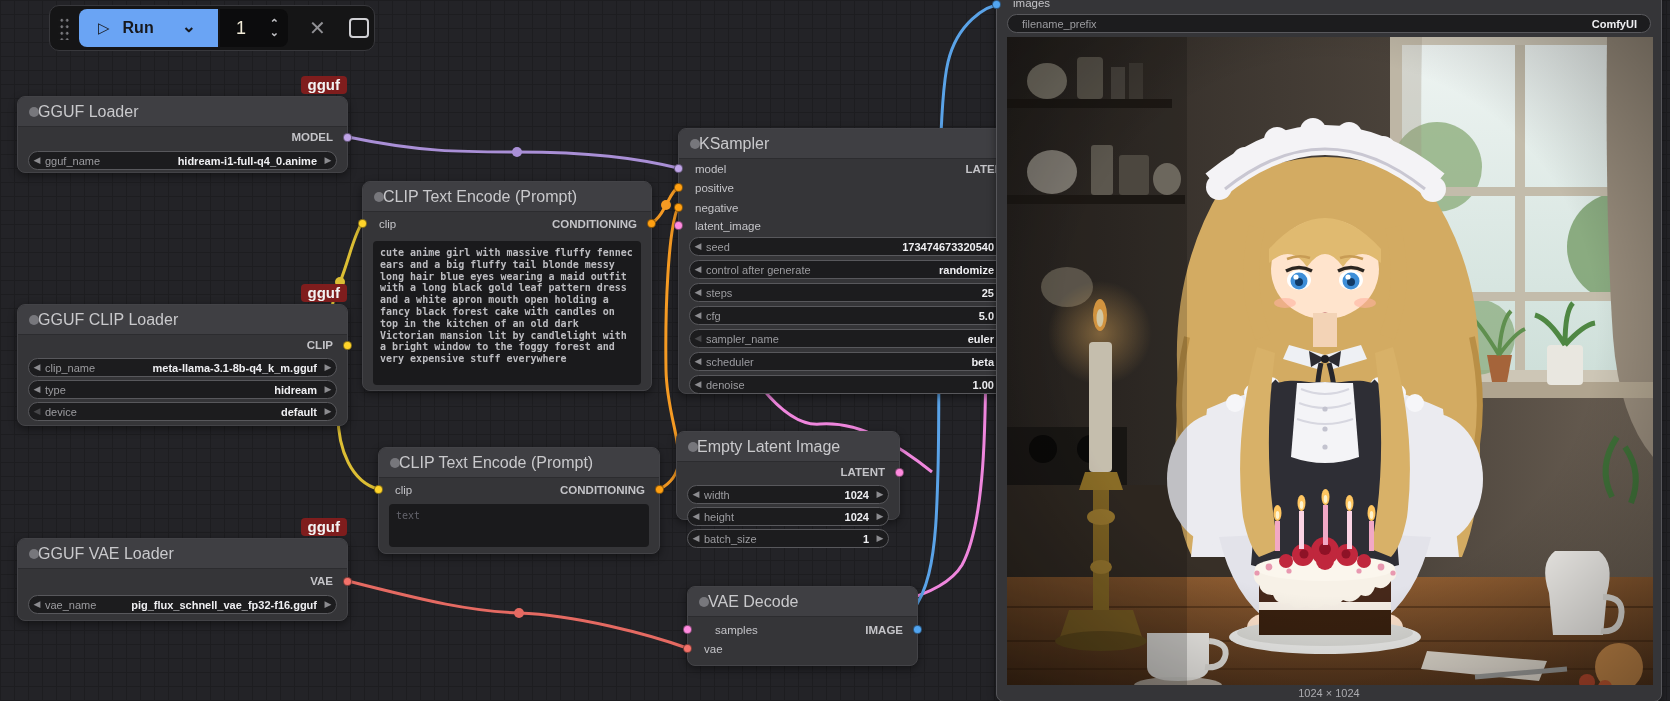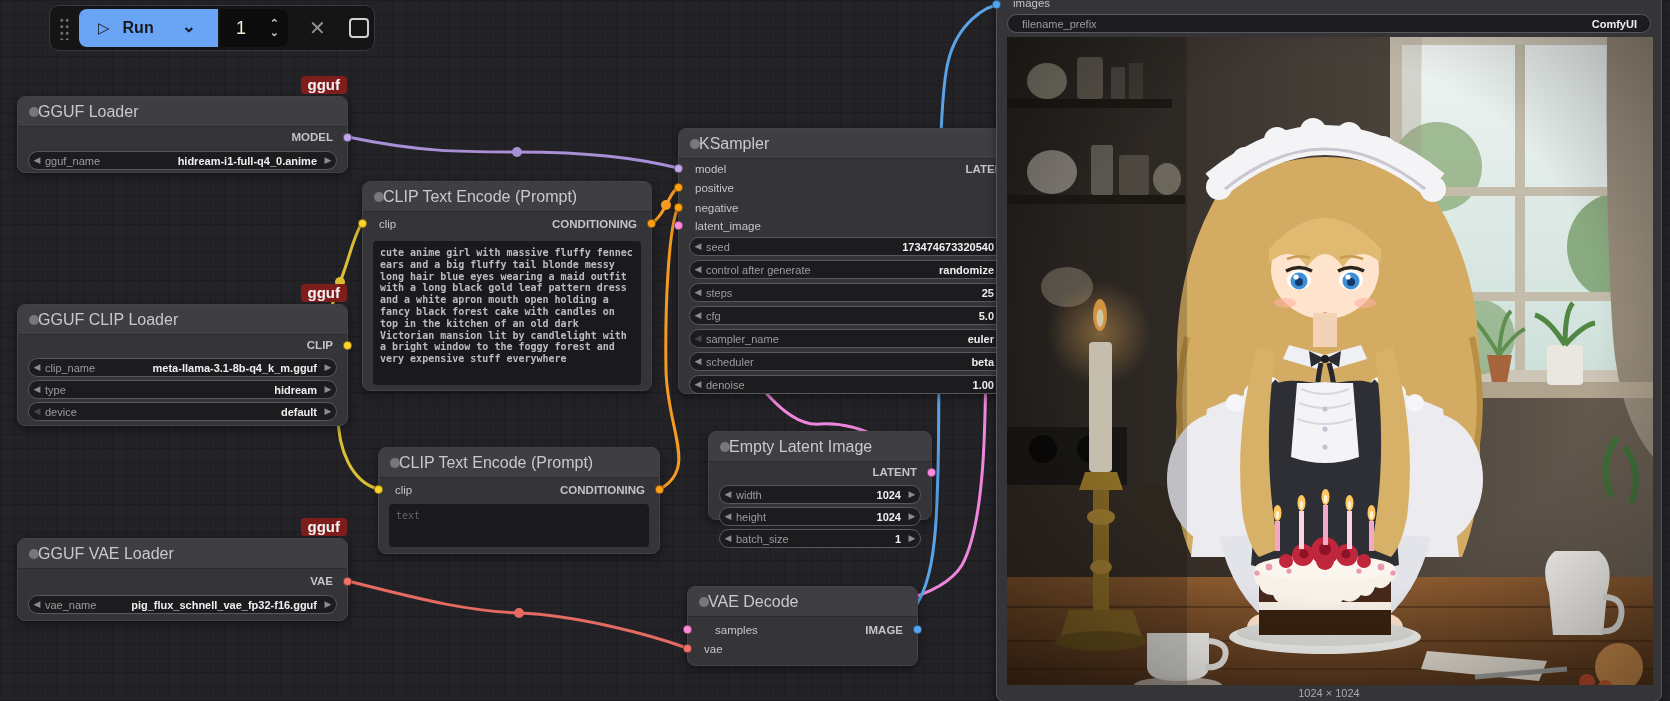--- a/index.html
+++ b/index.html
@@ -237,21 +237,21 @@
     </div>
     <div class="widget" style="top:246px;">
       <span class="wa">◀</span>
       <span class="wn">denoise</span>
       <span class="wsp"></span>
       <span class="wv">1.00</span>
       <span class="wa dim">▶</span>
     </div>
   </div>
 
-  <div class="node" style="left:708px;top:431px;width:224px;height:89px;">
+  <div class="node" style="left:676px;top:431px;width:224px;height:89px;">
     <div class="nhead"><span class="tdot"></span><span>Empty Latent Image</span></div>
     <span class="plabel out" style="right:14px;top:34px;">LATENT</span>
     <span class="pdot out c-latent" style="top:36px;"></span>
     <div class="widget" style="top:53px;">
       <span class="wa">◀</span>
       <span class="wn">width</span>
       <span class="wsp"></span>
       <span class="wv">1024</span>
       <span class="wa">▶</span>
     </div>

